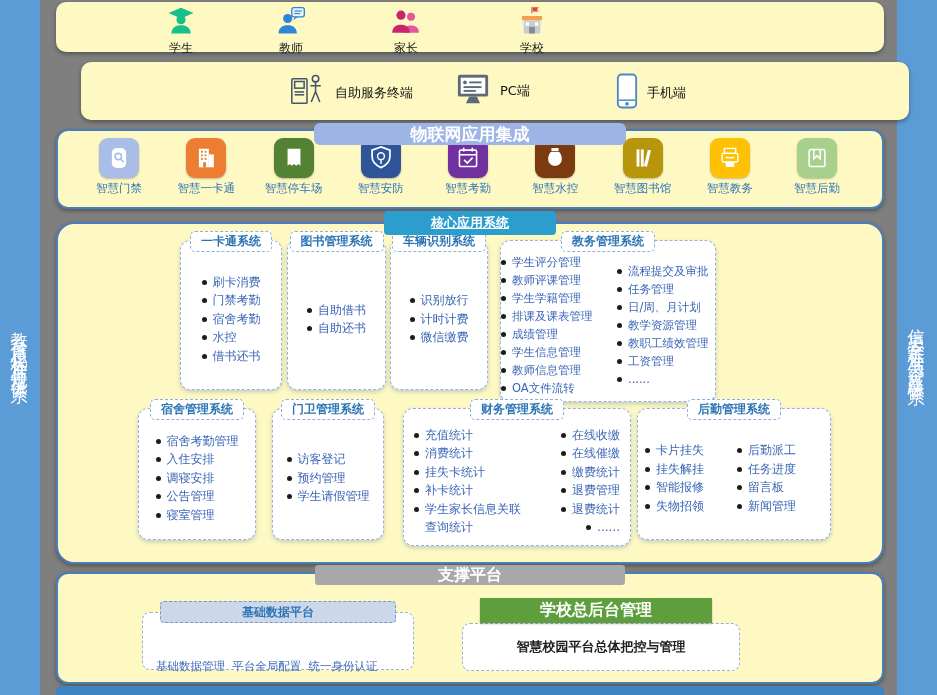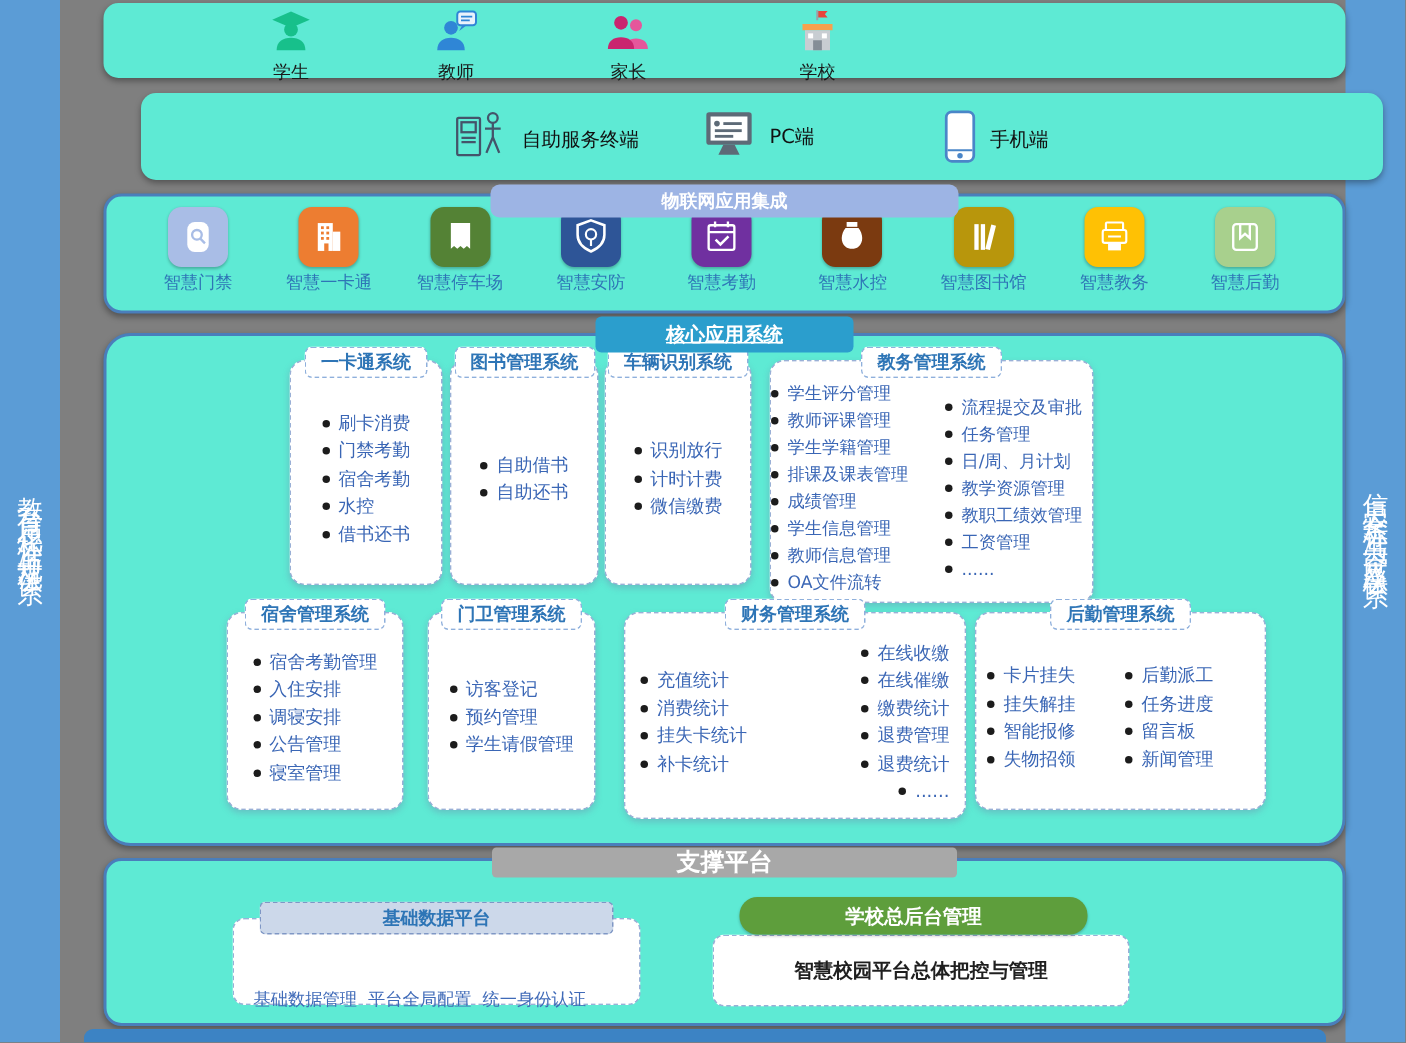--- a/index.html
+++ b/index.html
@@ -3,28 +3,28 @@
 <meta charset="utf-8">
 <style>
   html,body{margin:0;padding:0;background:#7f7f7f;font-family:"DejaVu Sans","Liberation Sans",sans-serif;}
   .stage{position:relative;width:937px;height:695px;background:#7f7f7f;overflow:hidden;}
   
   .sidebar{position:absolute;top:0;width:40px;height:695px;background:#5b9cd6;color:#fff;display:flex;align-items:center;justify-content:center;}
   .sidebar.left{left:0;}
   .sidebar.right{right:0;}
   .vtext{writing-mode:vertical-rl;font-size:17px;letter-spacing:5px;font-weight:500;}
   .main{position:absolute;left:56px;top:0;width:828px;height:695px;}
-  .panel{position:absolute;left:13px;width:828px;background:#5eead4;border-radius:10px;box-shadow:0 2px 4px rgba(0,0,0,.35);}
+  .panel{position:absolute;left:0;width:828px;background:#fef9c3;border-radius:10px;box-shadow:0 2px 4px rgba(0,0,0,.35);}
   .row-users{top:2px;height:50px;}
   .row-terminals{top:62px;height:58px;margin-left:25px;}
   .iot-box{top:129px;height:76px;width:824px;border:2px solid #4a7ebb;border-radius:12px;}
   .core-box{top:222px;height:338px;width:824px;border:2px solid #4a7ebb;border-radius:18px;}
   .support-box{top:572px;height:108px;width:824px;border:2px solid #4a7ebb;border-radius:12px;}
   .band{position:absolute;left:50%;transform:translateX(-50%);color:#fff;font-weight:bold;display:flex;align-items:center;justify-content:center;z-index:3;}
-  .iot-band{top:-8px;width:312px;height:22px;font-size:12px;border-radius:6px;}
+  .iot-band{top:-8px;width:312px;height:22px;font-size:17px;border-radius:6px;}
   .core-band{top:-13px;width:172px;height:24px;font-size:13px;border-radius:4px;text-decoration:underline;}
   .support-band{top:-9px;width:310px;height:20px;font-size:16px;border-radius:3px;}
   
   .user-item{position:absolute;top:4px;transform:translateX(-50%);display:flex;flex-direction:column;align-items:center;gap:0px;}
   .user-item .lbl{font-size:12px;color:#1a1a1a;}
   
   .term-item{position:absolute;top:10px;display:flex;align-items:center;gap:9px;}
   .term-item .lbl{font-size:13px;color:#111;}
   
   .iot-items{position:absolute;inset:0;display:flex;justify-content:space-between;padding:7px 24px 0 20px;}
@@ -50,21 +50,21 @@
   .sys-finance{left:345px;top:184px;width:226px;height:136px;}
   .sys-finance .col:first-child{width:112px;}
   .sys-finance .col:last-child{width:90px;align-items:flex-end;}
   .sys-logistics{left:579px;top:184px;width:192px;height:130px;}
   .sys-logistics .col:first-child{width:88px;}
   .sys-logistics .col:last-child{width:86px;}
   
   .base-box{position:absolute;left:84px;top:38px;width:270px;height:56px;background:#fff;border:1px dashed #9ab0d6;border-radius:8px;}
   .base-tab{position:absolute;left:50%;transform:translateX(-50%);top:-12px;width:234px;height:20px;background:#ccd8ea;border:1px dashed #7f97c5;border-radius:4px;color:#2e75b6;font-weight:bold;font-size:12px;display:flex;align-items:center;justify-content:center;}
   .base-text{padding:13px 0 0 13px;font-size:11.5px;color:#3f6ab8;line-height:16px;white-space:pre-wrap;}
-  .admin-head{position:absolute;left:422px;top:24px;width:232px;height:25px;border-radius:12px;color:#fff;font-weight:bold;font-size:13px;display:flex;align-items:center;justify-content:center;z-index:2;box-shadow:0 1px 2px rgba(0,0,0,.25);}
+  .admin-head{position:absolute;left:422px;top:24px;width:232px;height:25px;border-radius:0;color:#fff;font-weight:bold;font-size:16px;display:flex;align-items:center;justify-content:center;z-index:2;box-shadow:0 1px 2px rgba(0,0,0,.25);}
   .admin-box{position:absolute;left:404px;top:49px;width:276px;height:46px;background:#fff;border:1px dashed #9ab0d6;border-radius:8px;display:flex;align-items:center;justify-content:center;font-size:13px;font-weight:bold;color:#1f1f1f;}
   .bottom-strip{position:absolute;top:686px;left:0;width:828px;height:9px;background:#3c83c4;border-radius:6px 6px 0 0;}
 </style>
 </head>
 <body>
 
 <div class="stage">
 
   <div class="sidebar left" style="background: rgb(91, 156, 214);">
     <div class="vtext">教育信息化标准与规范体系</div>
@@ -465,20 +465,24 @@
                 <span>消费统计</span>
               </div>
               <div class="li">
                 <span class="blt"></span>
                 <span>挂失卡统计</span>
               </div>
               <div class="li">
                 <span class="blt"></span>
                 <span>补卡统计</span>
               </div>
+              <div class="li">
+                <span class="blt"></span>
+                <span>学生家长信息关联查询统计</span>
+              </div>
             </div>
           <div class="col">
               <div class="li">
                 <span class="blt"></span>
                 <span>在线收缴</span>
               </div>
               <div class="li">
                 <span class="blt"></span>
                 <span>在线催缴</span>
               </div>

